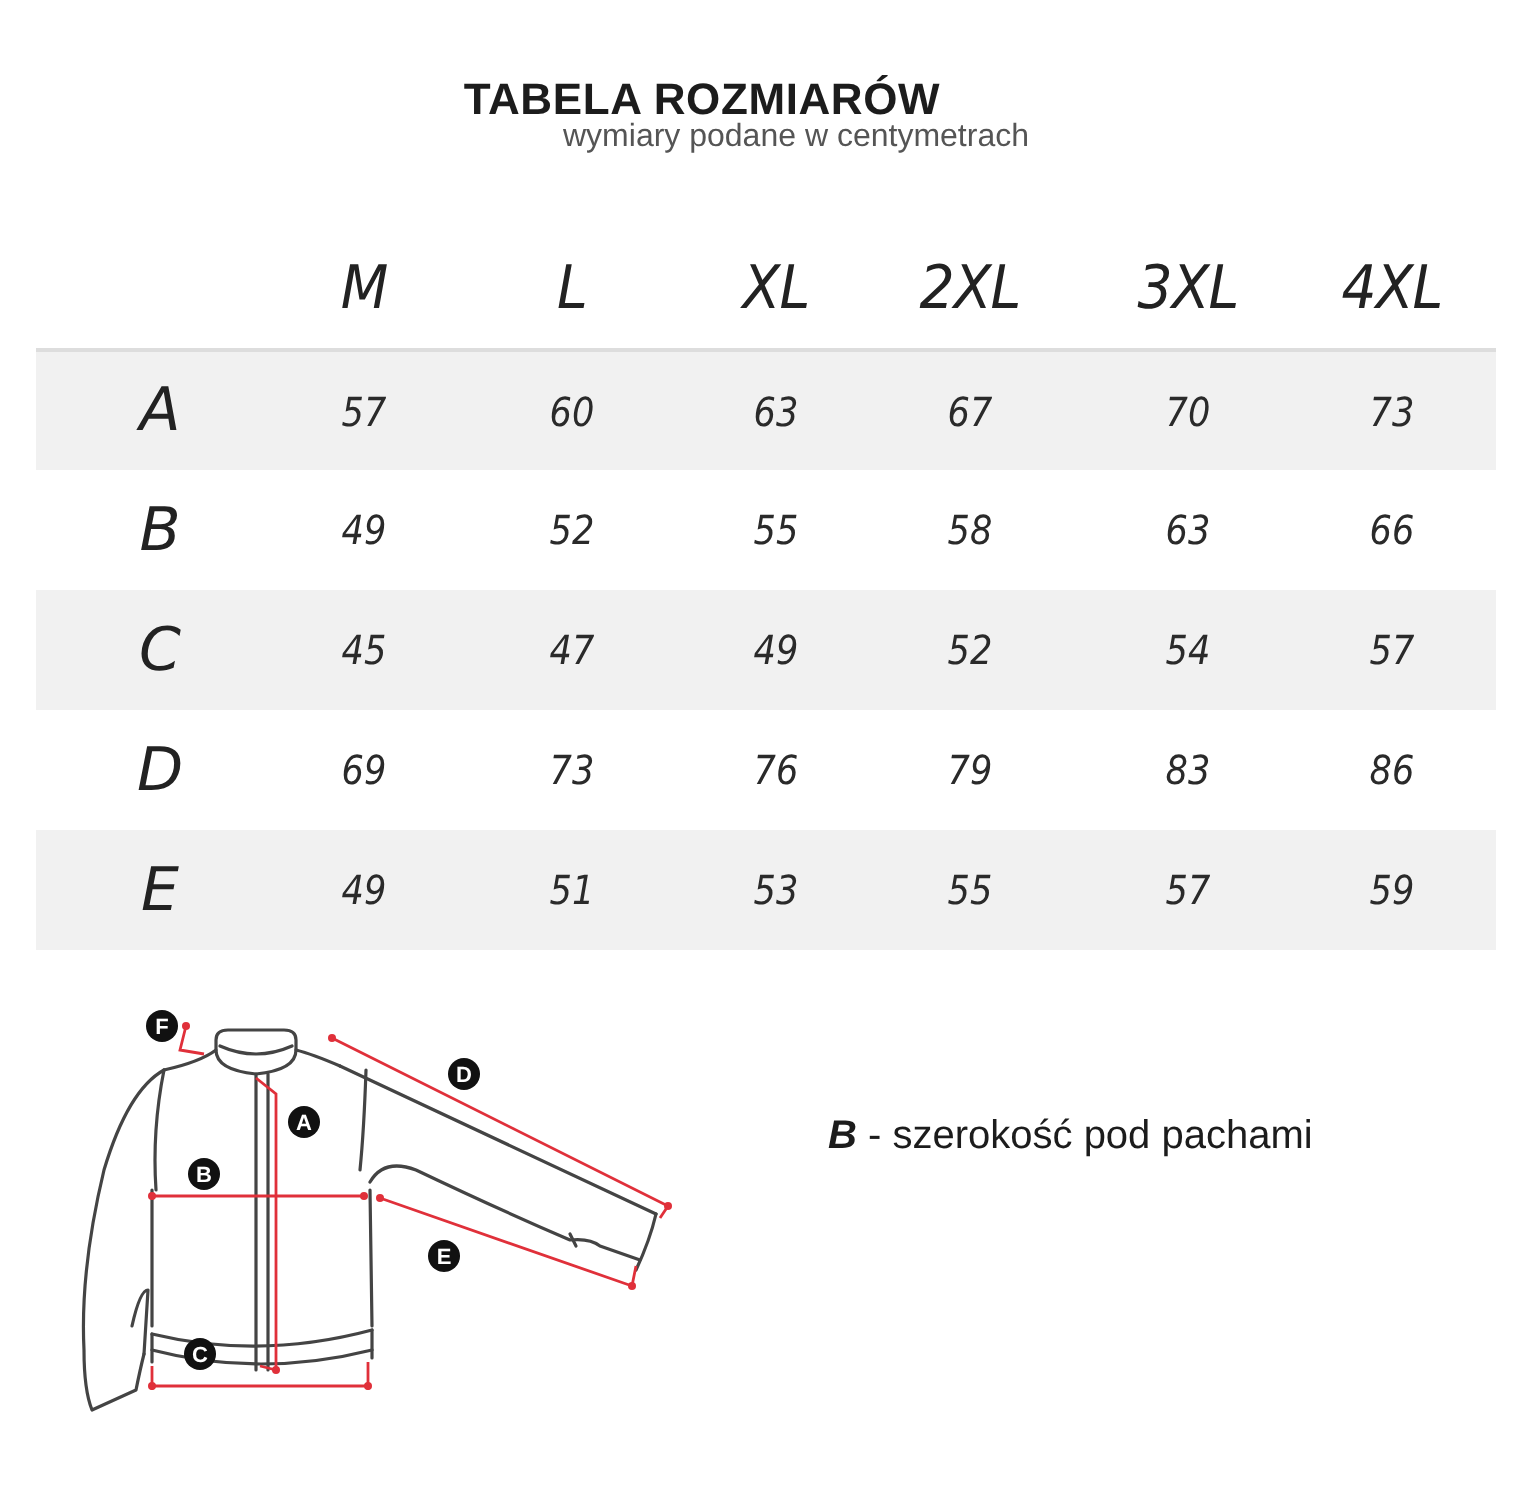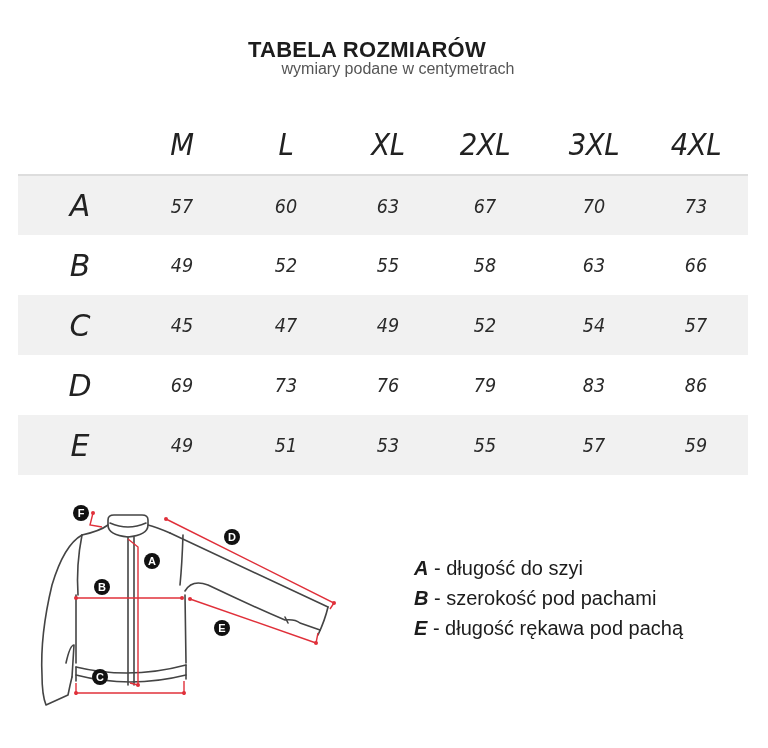--- a/index.html
+++ b/index.html
@@ -4,21 +4,20 @@
   <style>
     * { margin: 0; padding: 0; box-sizing: border-box; }
     html, body { width: 768px; height: 748px; background: #ffffff; overflow: hidden; }
     body { position: relative; font-family: "DejaVu Sans", sans-serif; color: #1a1a1a; }
 
     .title {
       position: absolute; left: 0; width: 696px; top: 37px;
       text-align: center; font-family: "Liberation Sans", sans-serif;
       font-weight: bold; font-size: 22px; letter-spacing: 0.3px; color: #1c1c1c;
       padding-left: 6px;
-      margin-left: 16px;
     }
     .subtitle {
       position: absolute; left: 0; width: 768px; top: 60px;
       text-align: center; font-family: "Liberation Sans", sans-serif;
       font-size: 16px; color: #555; padding-left: 28px;
     }
 
     .size-table { position: absolute; left: 18px; top: 114px; width: 730px; }
     .hdr-row { position: relative; height: 60px; }
     .data-row { position: relative; height: 60px; }
@@ -192,21 +191,15 @@
       </g>
     <g>
         <circle cx="192" cy="133" r="8" fill="#111"></circle>
         <text x="192" y="137" fill="#fff">E</text>
       </g>
   </g>
 </svg>
 
 <div class="legend">
   <div class="legend-item">
-    <span class="legend-key">A</span><span> - długość do szyi</span>
-  </div>
-  <div class="legend-item">
     <span class="legend-key">B</span><span> - szerokość pod pachami</span>
   </div>
-  <div class="legend-item">
-    <span class="legend-key">E</span><span> - długość rękawa pod pachą</span>
-  </div>
 </div>
 
 </body></html>

